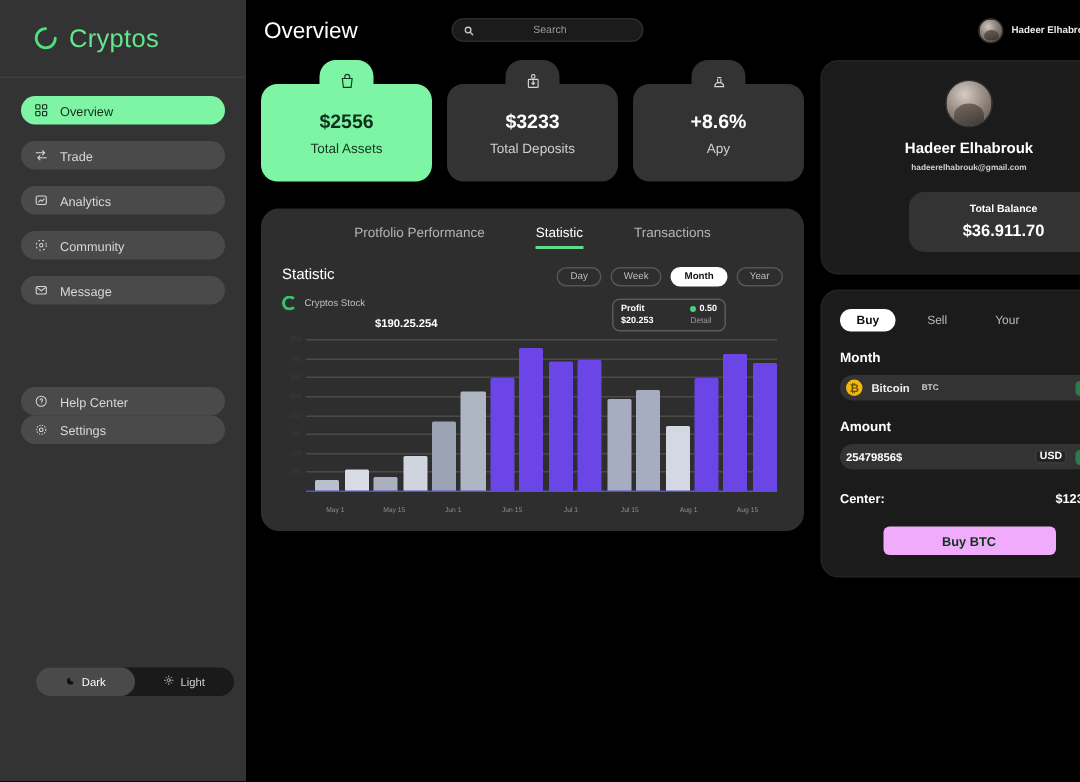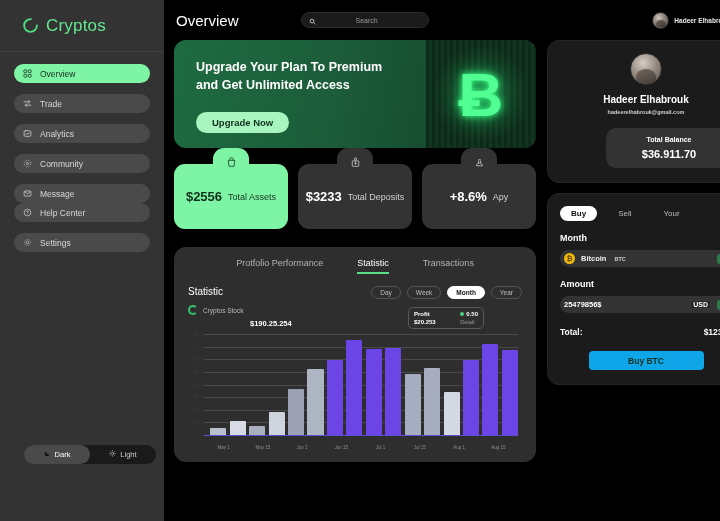--- a/index.html
+++ b/index.html
@@ -33,21 +33,21 @@
     height: 19px; border-radius: 10px;
     background: #4a4a4a;
     display: flex; align-items: center; gap: 8px;
     padding-left: 9px;
     color: #d8d8d8; font-size: 8.5px;
     cursor: pointer;
   }
   .nav-item.active { background: #7ef5a4; color: #18291d; }
   .nav-item .ico { width: 9px; height: 9px; display:flex; align-items:center; justify-content:center; }
   .nav-item svg { display:block; }
-  .nav-bottom { display:flex; flex-direction:column; gap: 11px; padding: 0 14px; }
+  .nav-bottom { margin-top: 55px; display:flex; flex-direction:column; padding: 0 14px; }
   .theme-toggle {
     position: absolute; left: 24px; bottom: 57px;
     width: 132px; height: 19px; border-radius: 10px;
     background: #1a1a1a;
     display:flex; align-items:center;
     cursor: pointer;
   }
   .theme-opt {
     flex: 1; display:flex; align-items:center; justify-content:center; gap: 4px;
     font-size: 7.5px; color: #cfcfcf; height: 100%;
@@ -126,21 +126,21 @@
     font-size: 62px; color: #51ff92; font-weight: bold;
     text-shadow: 0 0 6px #39ff86, 0 0 14px #1fbf60;
     font-family: "Liberation Sans", sans-serif;
   }
 
   
   .stats { display:flex; gap: 10px; margin-top: 16px; }
   .stat {
     position: relative; flex: 1; height: 65px; border-radius: 11px;
     background: #333333;
-    display:flex; align-items:center; justify-content:center; gap: 6px; text-align: right;
+    display:flex; flex-direction:column; align-items:center; justify-content:center; gap: 6px; text-align: right;
   }
   .stat.accent { background: #7ef5a4; }
   .stat-badge {
     position:absolute; top: -16px; left: 50%; transform: translateX(-50%);
     width: 36px; height: 24px; border-radius: 11px 11px 0 0;
     background: #333333; display:flex; align-items:flex-end; justify-content:center;
     padding-bottom: 3px;
   }
   .stat.accent .stat-badge { background: #7ef5a4; }
   .stat-value { font-size: 13px; font-weight: bold; color: #fff; }
@@ -261,21 +261,21 @@
   }
   .cur-box {
     font-size: 7px; color:#fff; font-weight:bold; background:#242424;
     border:1px solid #3a3a3a; border-radius:2px; padding: 0px 2px;
   }
   .total-row { display:flex; justify-content:space-between; align-items:center; margin-top: 14px; }
   .total-k { font-size: 8.5px; color:#fff; font-weight:bold; }
   .total-v { font-size: 8.5px; color:#fff; font-weight:bold; }
   .buy-btn {
     margin: 14px auto 0; display:block; width: 115px; height: 19px;
-    border-radius: 4px; background:#0ea5e9; color:#10301c;
+    border-radius: 4px; background:#f0abfc; color:#10301c;
     font-size: 8.5px; font-weight:bold; border:0; cursor:pointer; font-family: inherit;
   }
 </style>
 </head>
 <body>
 
 <div class="app">
 
   <aside class="sidebar">
     <div class="brand">
@@ -398,32 +398,20 @@
         <div class="avatar-sm"></div>
         <span class="user-name">Hadeer Elhabrouk</span>
         <span class="verified">✓</span>
       </div>
     </header>
 
     <div class="content">
 
       <div class="col-left">
 
-        <div class="promo">
-          <div class="promo-text">
-            <div class="promo-title">
-              <div>Upgrade Your Plan To Premium</div>
-              <div>and  Get Unlimited Access</div>
-            </div>
-            <button class="promo-btn">Upgrade Now</button>
-          </div>
-          <div class="promo-art">
-            <span class="btc">Ƀ</span>
-          </div>
-        </div>
 
         <div class="stats">
           <div class="stat accent">
             <div class="stat-badge">
               <svg width="13" height="13" viewBox="0 0 24 24" fill="none" stroke="#17351f" stroke-width="1.4">
                 <path d="M6 8h12l-1.3 11H7.3z"></path>
                   <path d="M9 8V6a3 3 0 0 1 6 0v2"></path>
               </svg>
             </div>
             <div class="stat-value">$2556</div>
@@ -586,21 +574,21 @@
 
           <div class="field-label">Amount</div>
           <div class="input-row">
             <input class="amt-input" type="text" value="25479856$" style="">
             <span class="spacer"></span>
             <span class="cur-box">USD</span>
             <span class="chev">▾</span>
           </div>
 
           <div class="total-row">
-            <span class="total-k">Total:</span>
+            <span class="total-k">Center:</span>
             <span class="total-v">$12347</span>
           </div>
 
           <button class="buy-btn">Buy BTC</button>
         </div>
       </div>
     </div>
   </section>
 </div>
 

